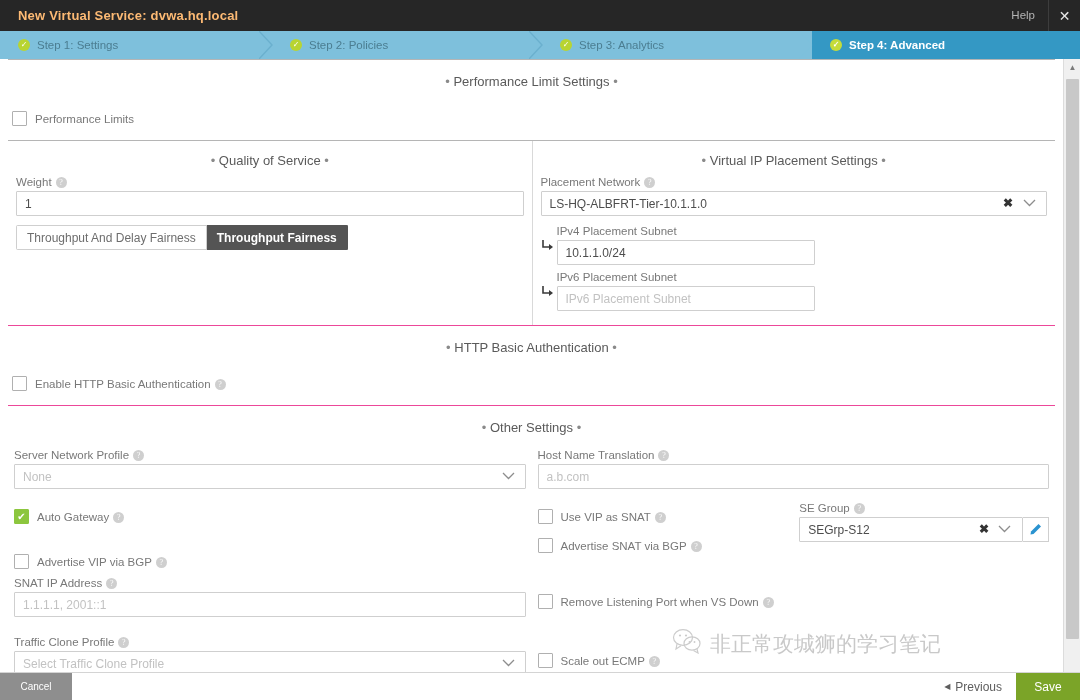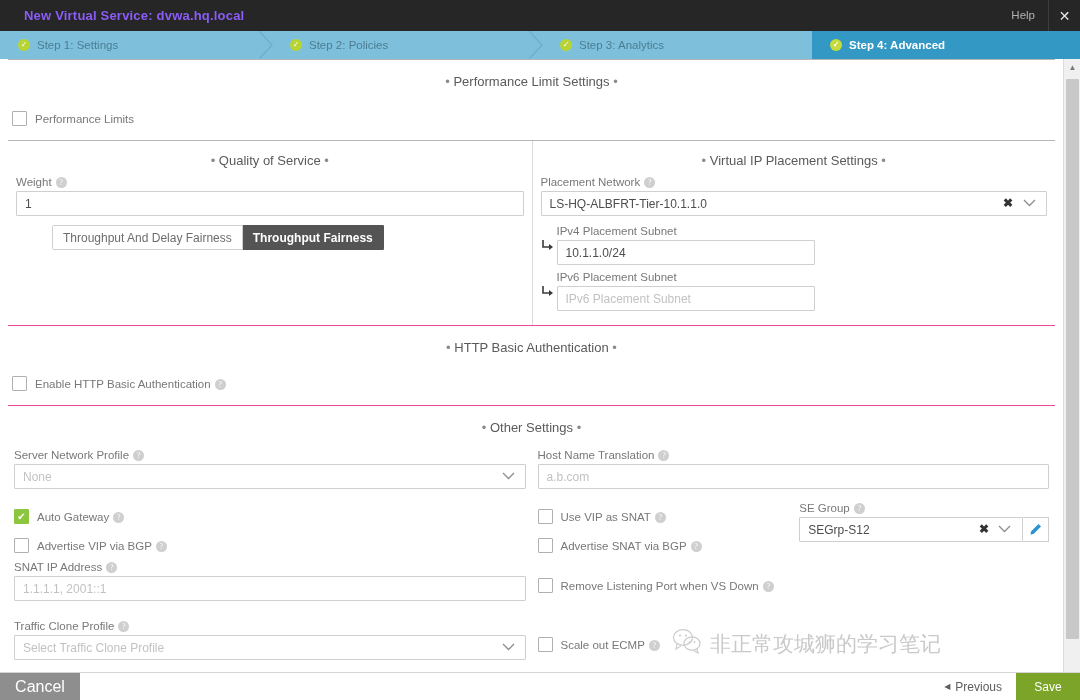--- a/index.html
+++ b/index.html
@@ -13,23 +13,23 @@
     color: #636363;
   }
   .app { position: relative; width: 1080px; height: 700px; }
 
   
   .titlebar {
     height: 31px; background: #262626; color: #ffffff;
     display: flex; align-items: center;
   }
   .titlebar .title {
-    flex: 1; padding-left: 24px;
+    flex: 1; padding-left: 18px;
     font-size: 13px; font-weight: bold; letter-spacing: .2px;
-    color: #8b5cf6;
+    color: #fdba74;
   }
   .titlebar .help {
     font-size: 11.5px; color: #b3b3b3; padding: 0 13px;
     line-height: 31px; cursor: pointer;
   }
   .titlebar .sep { width: 1px; height: 31px; background: #3d3d3d; }
   .titlebar .close {
     width: 31px; height: 31px; color: #e6e6e6;
     display: flex; align-items: center; justify-content: center;
     font-size: 14px; cursor: pointer;
@@ -125,21 +125,21 @@
     flex: none; margin-right: 8px; border-radius: 1px; cursor: pointer;
   }
   .cbox.on {
     background: #8cc63e; border-color: #8cc63e;
     display: flex; align-items: center; justify-content: center;
     color: #fff; font-size: 10px; line-height: 1;
   }
   .cblbl { font-size: 11.5px; color: #787878; white-space: nowrap; }
 
   
-  .toggle { display: inline-flex; border-radius: 2px; overflow: hidden; margin-left: 36px; }
+  .toggle { display: inline-flex; border-radius: 2px; overflow: hidden; }
   .toggle button {
     font-family: "Liberation Sans", sans-serif; font-size: 12px;
     height: 25px; padding: 0 10px; border: 1px solid #cfcfcf;
     background: #ffffff; color: #6d6d6d; cursor: pointer;
   }
   .toggle button + button { border-left: none; }
   .toggle button.sel {
     background: #545454; border-color: #545454; color: #ffffff; font-weight: bold;
   }
 
@@ -173,22 +173,22 @@
     background: #c8c8c8; border-radius: 1px; cursor: pointer;
   }
 
   
   .footer {
     position: absolute; left: 0; bottom: 0; width: 1080px; height: 28px;
     background: #ffffff; border-top: 1px solid #d4d4d4;
     display: flex; align-items: stretch;
   }
   .btn-cancel {
-    width: 80px; background: #8e8e8e; color: #ffffff; border: none;
-    font-family: "Liberation Sans", sans-serif; font-size: 16px; cursor: pointer;
+    width: 72px; background: #8e8e8e; color: #ffffff; border: none;
+    font-family: "Liberation Sans", sans-serif; font-size: 10px; cursor: pointer;
   }
   .footer .spacer { flex: 1; }
   .btn-prev {
     display: flex; align-items: center; color: #5e5e5e; font-size: 12px;
     padding: 0 14px; cursor: pointer;
   }
   .btn-prev .tri { font-size: 8px; margin-right: 5px; }
   .btn-save {
     width: 64px; background: #7ba428; color: #ffffff; border: none;
     font-family: "Liberation Sans", sans-serif; font-size: 12px; cursor: pointer;
@@ -387,21 +387,21 @@
       </div>
 
       <div class="row" style="margin-top:4px;">
         <div class="col">
           <div class="cbrow" style="margin-top:7px;">
             <span class="cbox on">✔</span>
             <span class="cblbl">
               <span>Auto Gateway</span><span class="help-ico">?</span>
             </span>
           </div>
-          <div class="cbrow" style="margin-top:14px;">
+          <div class="cbrow" style="margin-top:30px;">
             <span class="cbox"></span>
             <span class="cblbl">
               <span>Advertise VIP via BGP</span><span class="help-ico">?</span>
             </span>
           </div>
         </div>
         <div class="col" style="width:25%;">
           <div class="cbrow" style="margin-top:7px;">
             <span class="cbox"></span>
             <span class="cblbl">

